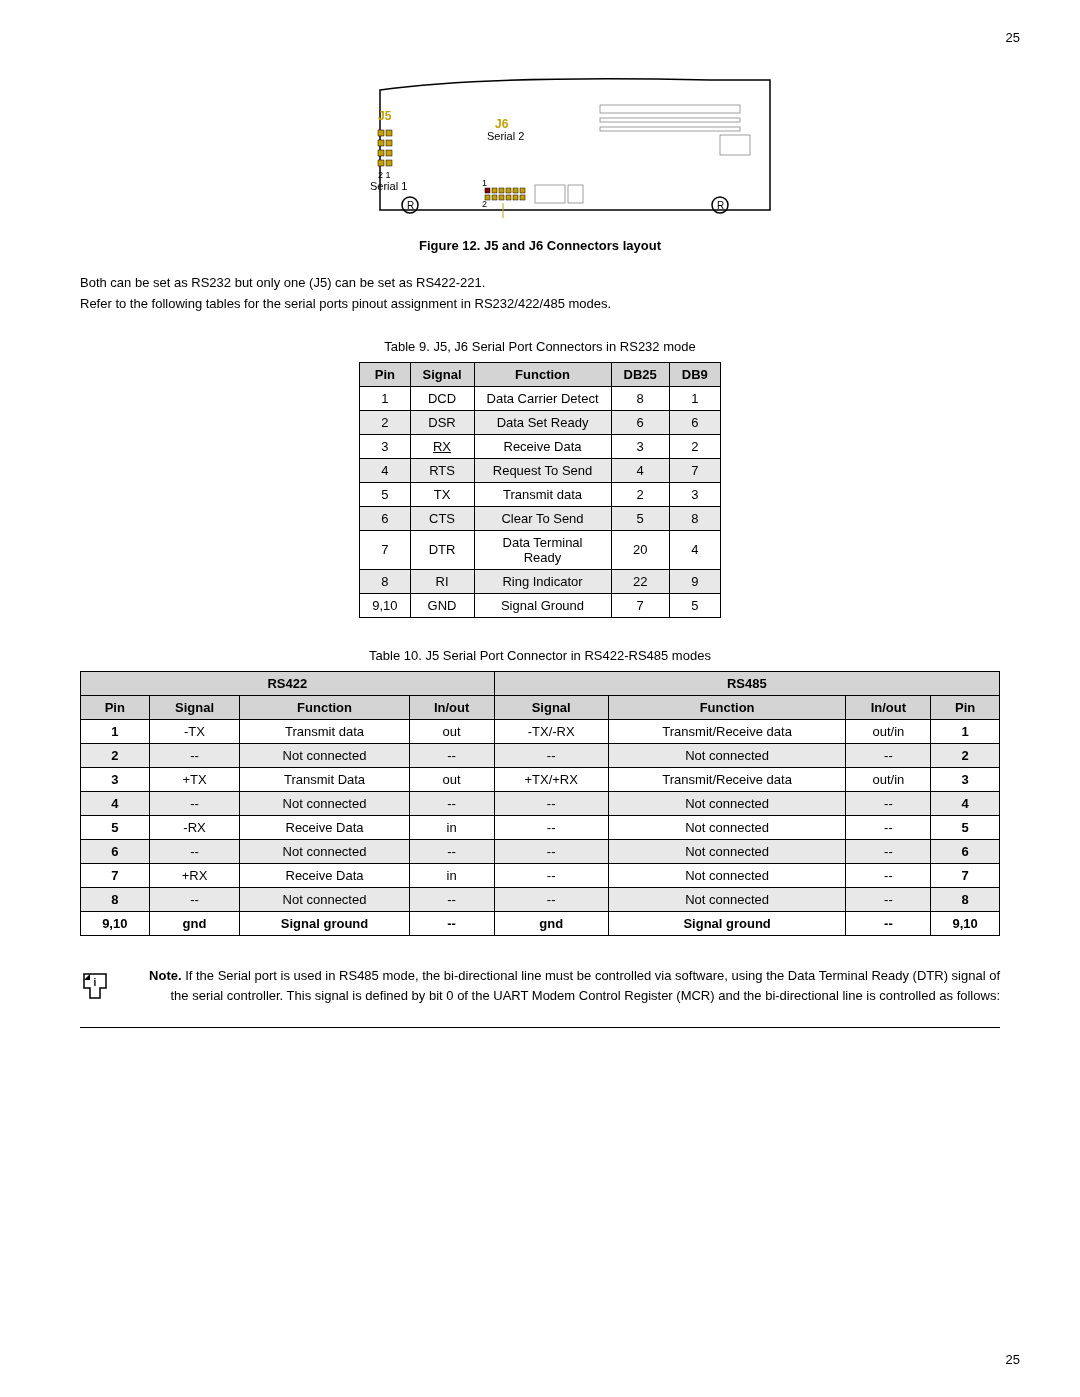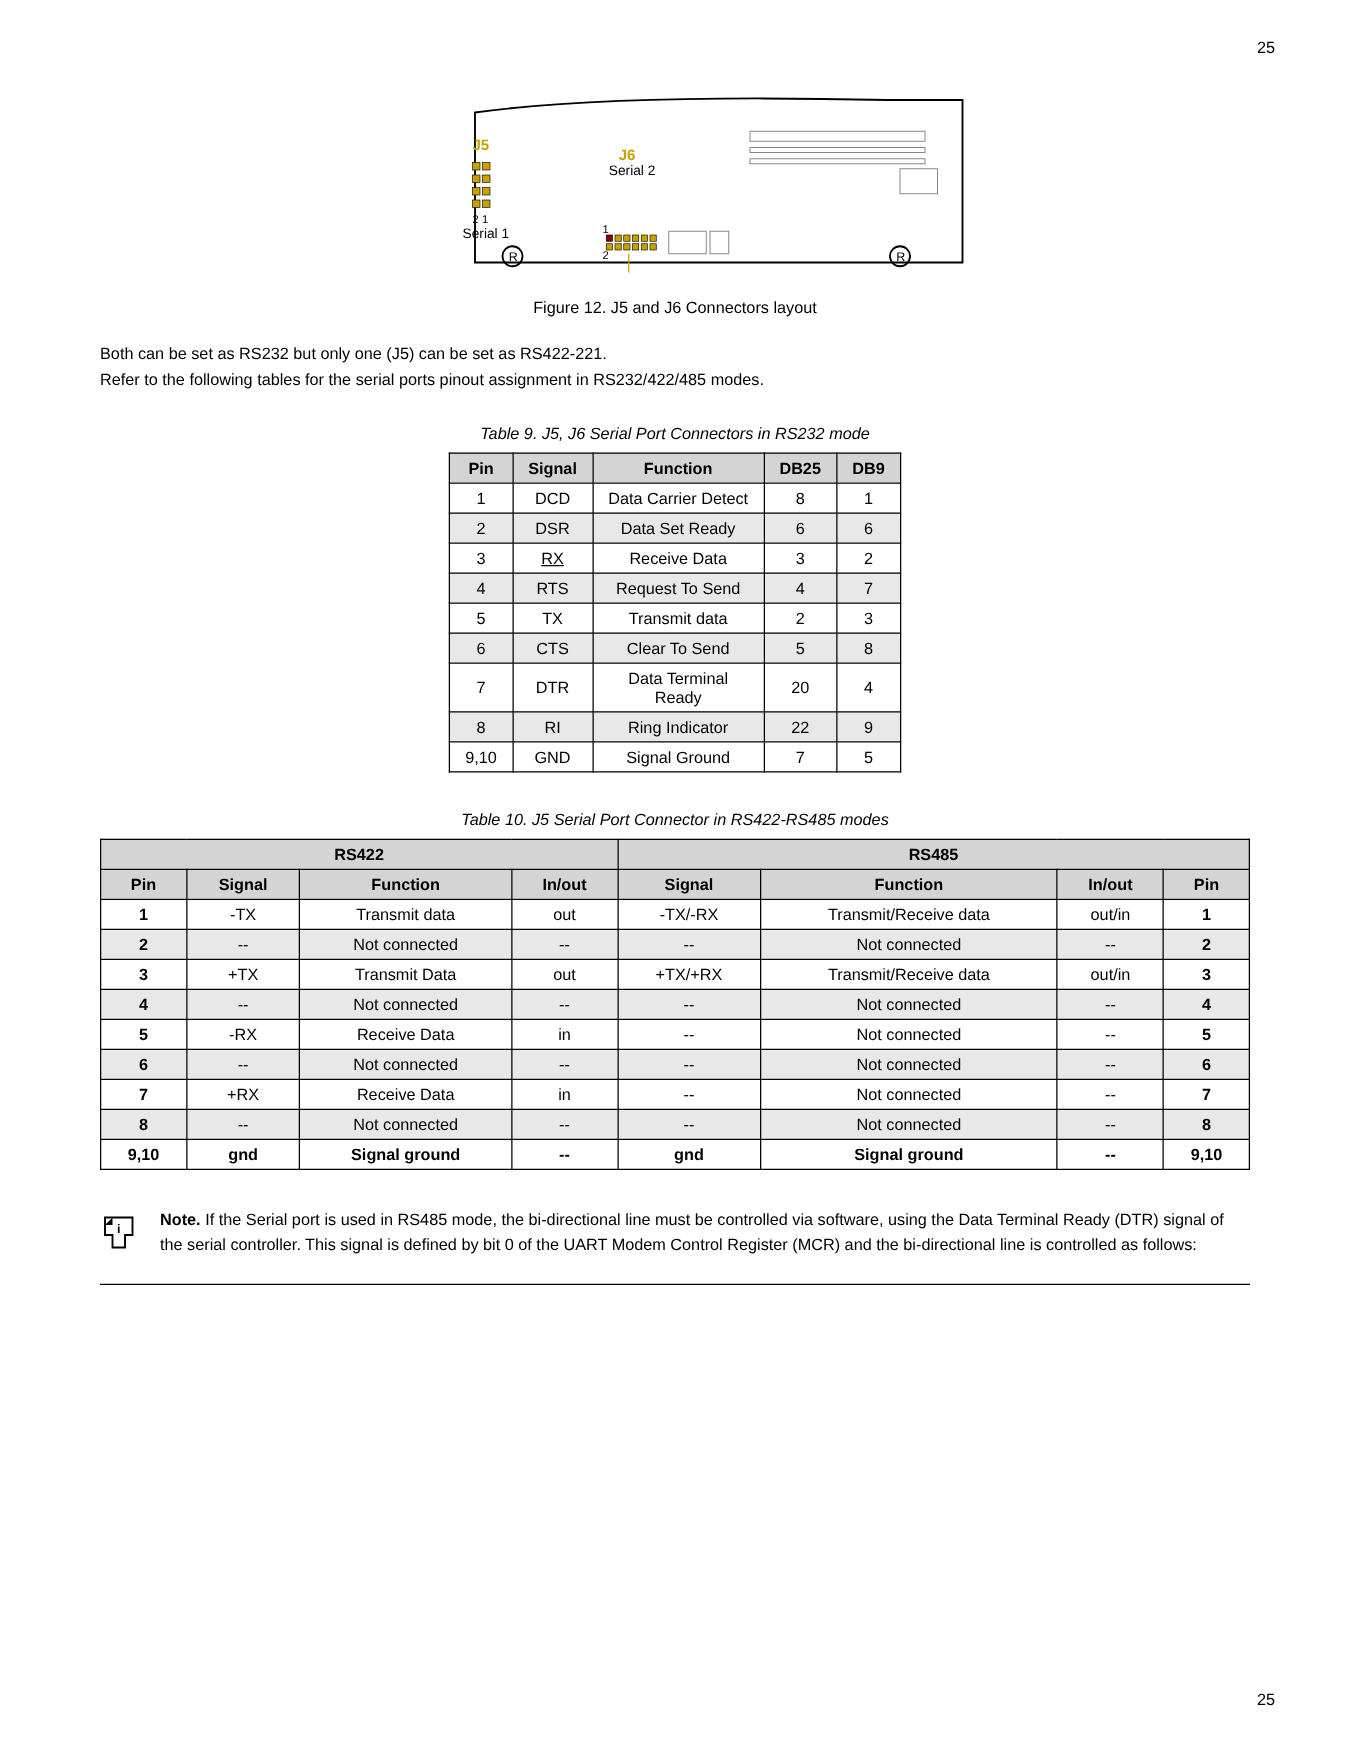--- a/index.html
+++ b/index.html
@@ -35,37 +35,37 @@
     }
     .figure-diagram {
       width: 500px;
       height: 160px;
       position: relative;
     }
     .figure-caption {
       text-align: right;
       margin-top: 8px;
       font-size: 13px;
+      font-weight: bold;
     }
 
     
     .intro-text {
       margin: 16px 0 24px 0;
       line-height: 1.6;
     }
 
     
     .table-section {
       margin: 20px 0 30px 0;
     }
     .table-caption {
       text-align: center;
       margin-bottom: 8px;
       font-size: 13px;
-      font-style: italic;
     }
 
     
     table.rs232-table {
       margin: 0 auto;
       border-collapse: collapse;
       font-size: 13px;
     }
     table.rs232-table th, table.rs232-table td {
       border: 1px solid #000;
@@ -119,20 +119,21 @@
     }
     .note-icon {
       width: 36px;
       height: 36px;
       flex-shrink: 0;
       margin-top: 2px;
     }
     .note-text {
       font-size: 13px;
       line-height: 1.6;
+      text-align: right;
     }
     .note-text strong {
       font-weight: bold;
     }
 
     
     .bottom-rule {
       border: none;
       border-top: 1px solid #000;
       margin: 20px 0 10px 0;

